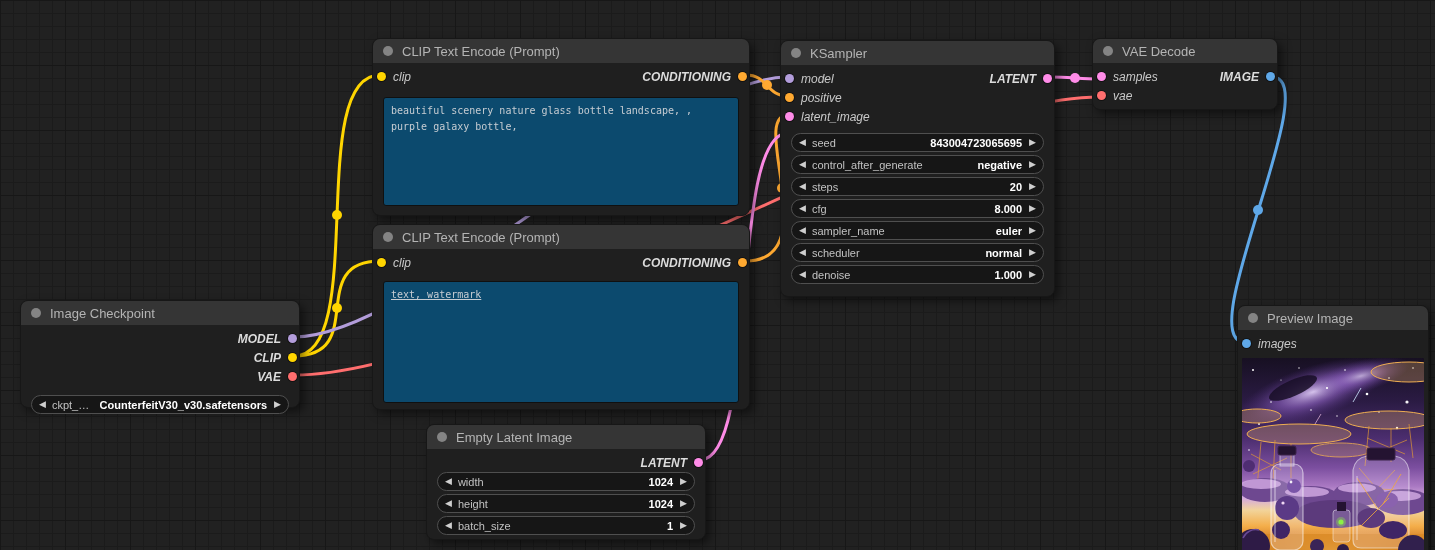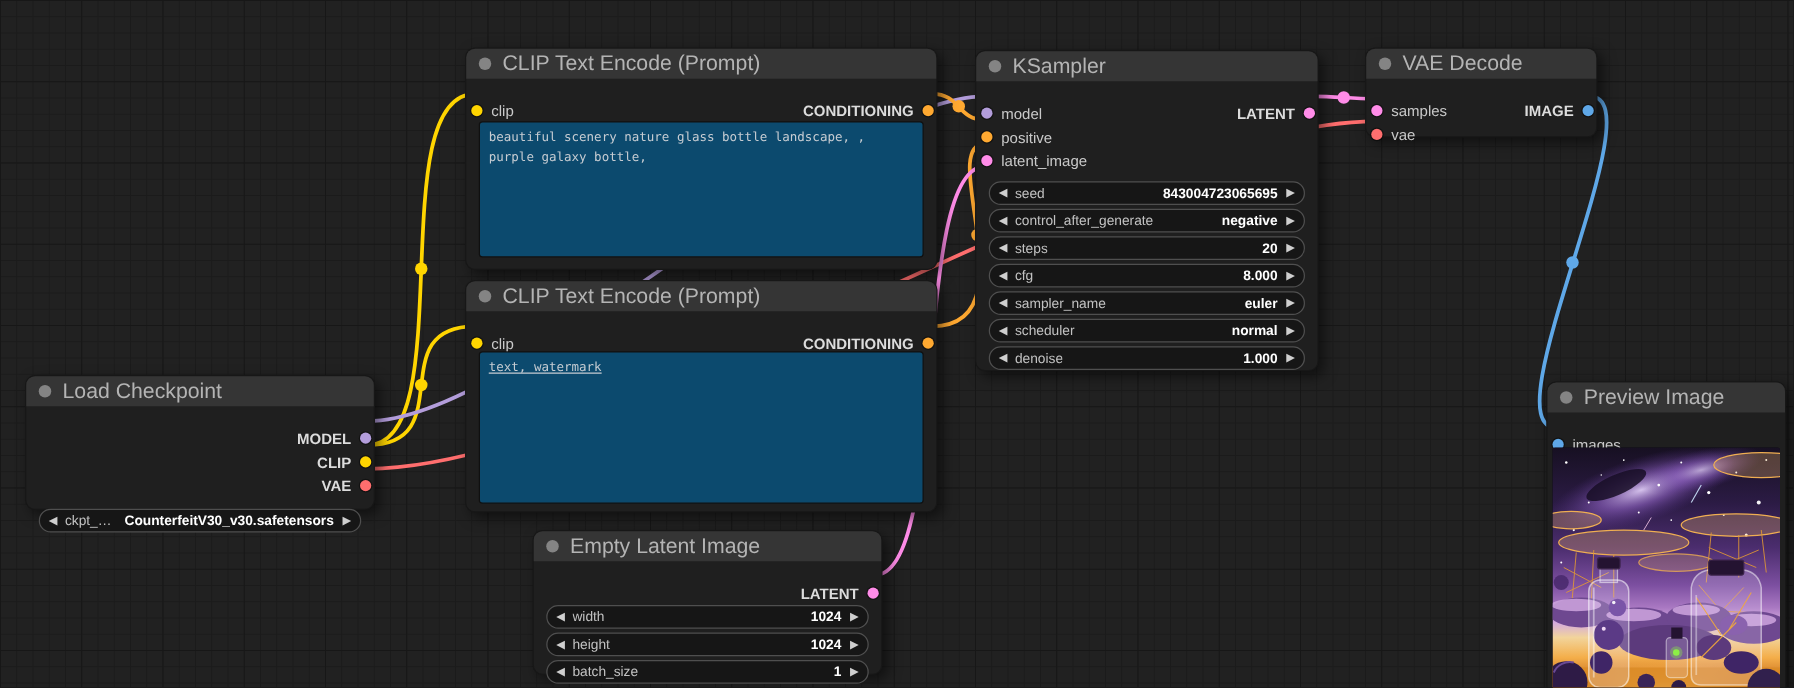--- a/index.html
+++ b/index.html
@@ -18,24 +18,24 @@
   .wires path{fill:none;stroke-width:3;stroke-linecap:round;}
 
   .node{
     position:absolute;z-index:2;background:#1f1f1f;border:1px solid #171717;
     border-radius:8px;box-shadow:4px 4px 10px rgba(0,0,0,.5);
     color:#c8c8c8;font-size:12px;box-sizing:border-box;
   }
   .node-header{
     height:24px;background:#353535;border-radius:7px 7px 0 0;
     display:flex;align-items:center;gap:9px;padding:0 10px;
-    color:#b4b4b4;font-size:17px;white-space:nowrap;overflow:hidden;
+    color:#b4b4b4;font-size:13px;white-space:nowrap;overflow:hidden;
   }
   .title-dot{width:10px;height:10px;border-radius:50%;background:#848484;flex:none;}
-  .ports{padding-top:16px;}
+  .ports{padding-top:4px;font-style:italic;}
   .port-row{position:relative;height:19px;display:flex;align-items:center;}
   .pdot{position:absolute;width:9px;height:9px;border-radius:50%;top:5px;box-shadow:0 0 0 1px rgba(0,0,0,.4);}
   .pdot.in{left:4px;}
   .pdot.out{right:2px;}
   .plabel.in{margin-left:20px;color:#c9c9c9;}
   .plabel.out{margin-left:auto;margin-right:18px;color:#dcdcdc;font-weight:600;}
   .port-row.dual .plabel.in{font-weight:400;}
   .widget{
     height:17px;border:1px solid #4f4f4f;border-radius:10px;background:#161616;
     display:flex;align-items:center;padding:0 7px;margin:0 10px 3px 10px;
@@ -95,21 +95,21 @@
     <circle cx="337" cy="308" r="5" fill="#FFD500"></circle>
     <circle cx="767" cy="85" r="5" fill="#FFA931"></circle>
     <circle cx="782" cy="188" r="5" fill="#FFA931"></circle>
     <circle cx="1075" cy="78" r="5" fill="#FF8CE8"></circle>
     <circle cx="1258" cy="210" r="5" fill="#5FA8E8"></circle>
   </svg>
 
   <div class="node n-loadckpt">
     <div class="node-header">
       <span class="title-dot"></span>
-      <span>Load Checkpoint</span>
+      <span>Image Checkpoint</span>
     </div>
     <div class="ports">
       <div class="port-row">
         <span class="plabel out">MODEL</span>
         <span class="pdot out" style="background: rgb(179, 157, 219);"></span>
       </div>
       <div class="port-row">
         <span class="plabel out">CLIP</span>
         <span class="pdot out" style="background: rgb(255, 213, 0);"></span>
       </div>

